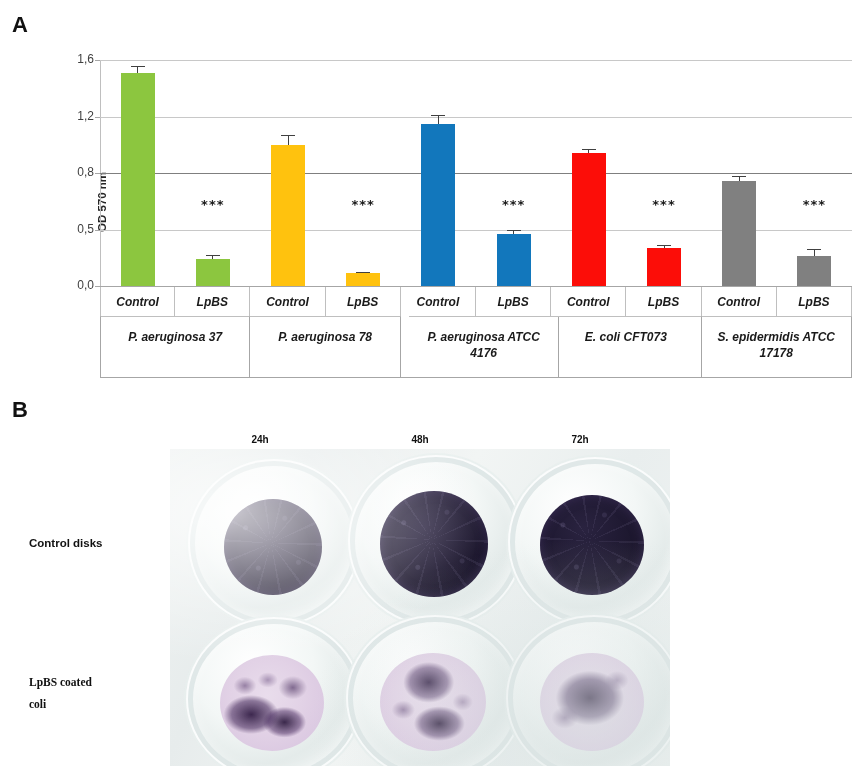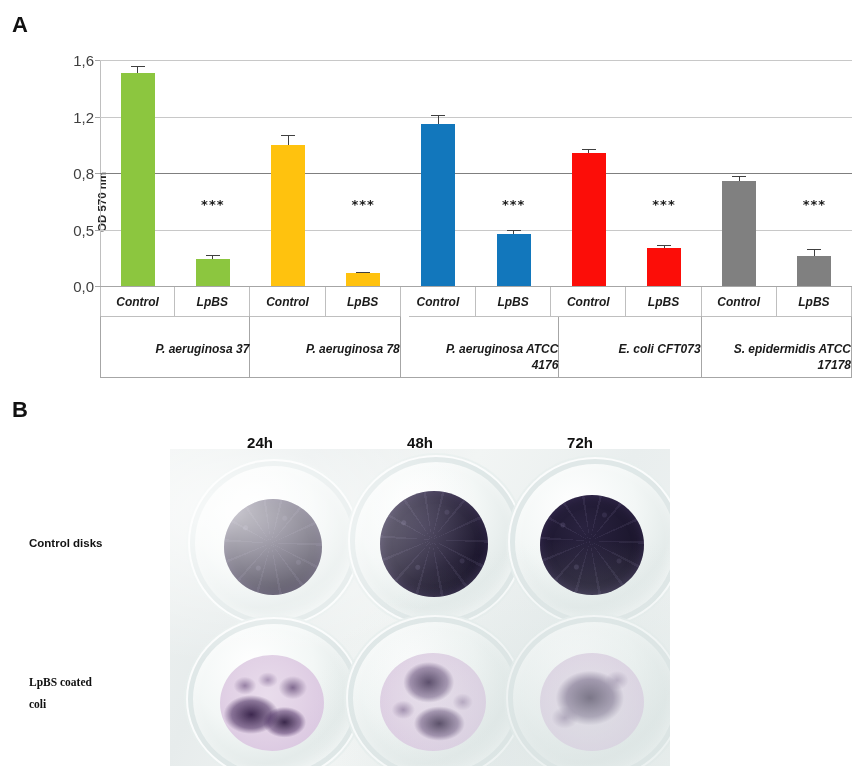--- a/index.html
+++ b/index.html
@@ -64,21 +64,21 @@
   #y-axis-line{
     position:absolute;
     left:0;top:0;width:1px;height:226px;
     background:#bfbfbf;
   }
   .ytick-label{
     position:absolute;
     right:859px;            
     width:46px;
     text-align:right;
-    font-size:15px;
+    font-size:12px;
     color:#3f3f3f;
     line-height:1;
   }
   .ytick-mark{
     position:absolute;
     left:-5px;width:5px;height:1px;background:#a6a6a6;
   }
 
   
   .bar{
@@ -129,25 +129,24 @@
     font-weight:bold;
     font-style:italic;
     display:flex;align-items:center;justify-content:center;
     border-right:1px solid #bfbfbf;
   }
   .tier2-cell{
     top:30px;height:61px;
     font-size:12px;
     font-weight:bold;
     font-style:italic;
-    padding-top:24px;
+    padding-top:12px;
     line-height:1.35;
     border-right:1px solid #a6a6a6;
     border-top:1px solid #bfbfbf;
-    text-align:right;
   }
   .tier1-cell.firstcell{border-left:1px solid #bfbfbf;}
   .tier2-cell.firstcell{border-left:1px solid #a6a6a6;}
   #cat-axis .axis-bottom{
     position:absolute;left:0;top:91px;width:752px;height:1px;background:#a6a6a6;
   }
 
   
   #panel-b{
     position:absolute;
@@ -159,21 +158,21 @@
     font-size:11.5px;
     font-weight:bold;
     color:#111;
     line-height:1.9;
   }
   #row-label-control{left:29px;top:533px;}
   #row-label-lpbs{left:29px;top:672px;font-family:Liberation Serif, serif;}
 
   .time-label{
     position:absolute;
-    font-size:15px;
+    font-size:10px;
     font-weight:bold;
     color:#111;
     text-align:center;
     width:60px;
   }
 
   
   #plate-photo{
     position:absolute;
     left:170px;top:449px;

